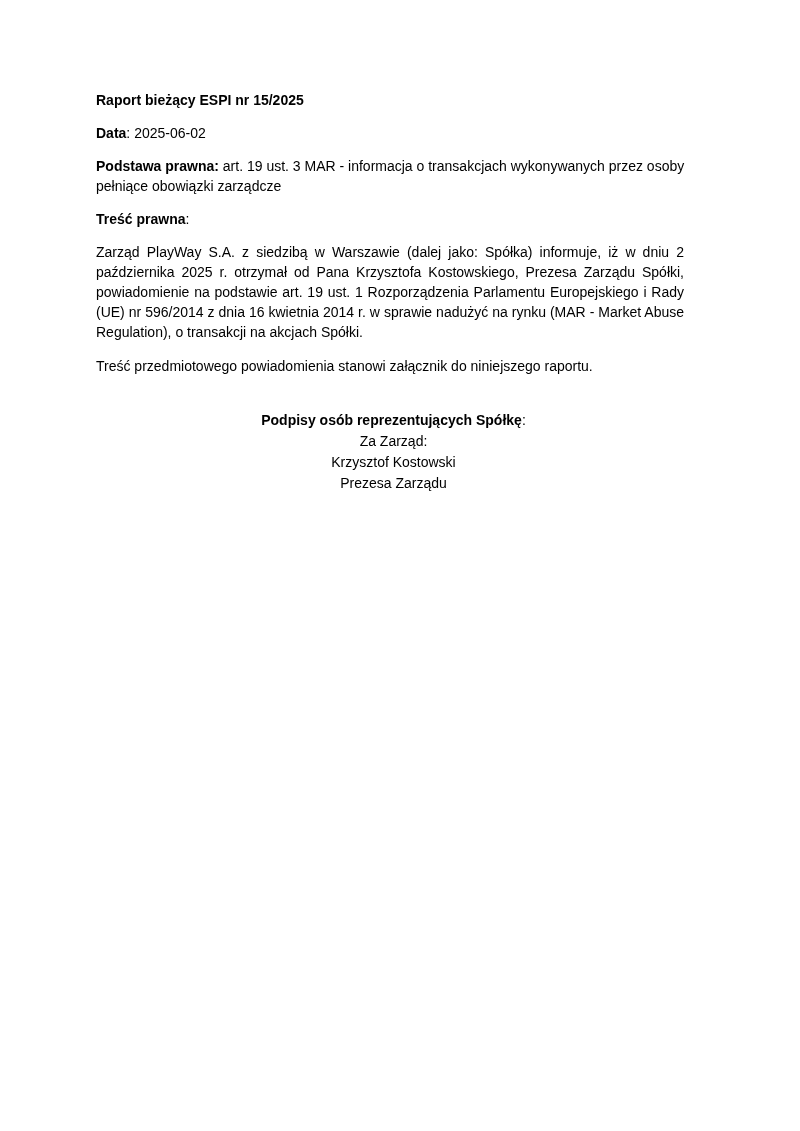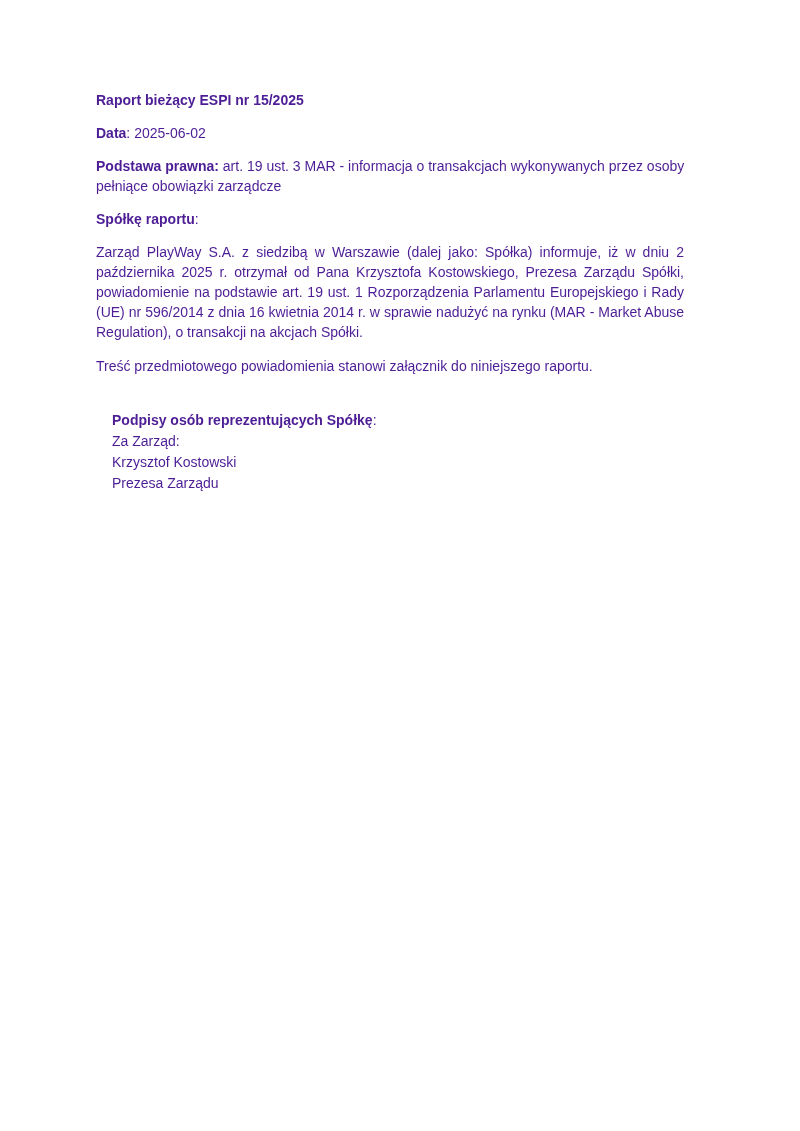--- a/index.html
+++ b/index.html
@@ -7,21 +7,21 @@
     padding: 0;
     background: #ffffff;
   }
   .page {
     position: relative;
     width: 786px;
     height: 1131px;
     background: #ffffff;
     overflow: hidden;
     font-family: "Liberation Sans", "DejaVu Sans", sans-serif;
-    color: #4c1d95;
+    color: #000000;
   }
   .doc-content {
     box-sizing: border-box;
     padding: 90px 95px 0 96px;
     font-size: 14px;
     line-height: 20px;
   }
   .para {
     margin: 0 0 13px 0;
   }
@@ -32,40 +32,41 @@
     font-weight: bold;
   }
   .body-par {
     text-align: justify;
     margin: 0 7px 14px 0;
   }
   .attachment {
     margin: 14px 0 34px 0;
   }
   .sig-block {
-    margin: 16px;
+    margin: 8px;
+    text-align: center;
   }
   .sig-line {
     line-height: 21px;
   }
 </style>
 </head>
 <body>
 
 <div class="page">
   <div class="doc-content">
 
     <p class="para title">Raport bieżący ESPI nr 15/2025</p>
 
     <p class="para"><span class="label-bold">Data</span><span>: 2025-06-02</span></p>
 
 
     <p class="para"><span class="label-bold">Podstawa prawna:</span><span> art. 19 ust. 3 MAR - informacja o transakcjach wykonywanych przez osoby pełniące obowiązki zarządcze</span></p>
 
-    <p class="para"><span class="label-bold">Spółkę raportu</span><span>:</span></p>
+    <p class="para"><span class="label-bold">Treść prawna</span><span>:</span></p>
 
     <p class="body-par">Zarząd PlayWay S.A. z siedzibą w Warszawie (dalej jako: Spółka) informuje, iż w dniu 2 października 2025 r. otrzymał od Pana Krzysztofa Kostowskiego, Prezesa Zarządu Spółki, powiadomienie na podstawie art. 19 ust. 1 Rozporządzenia Parlamentu Europejskiego i Rady (UE) nr 596/2014 z dnia 16 kwietnia 2014 r. w sprawie nadużyć na rynku (MAR - Market Abuse Regulation), o transakcji na akcjach Spółki.</p>
 
     <p class="attachment">Treść przedmiotowego powiadomienia stanowi załącznik do niniejszego raportu.</p>
 
     <div class="sig-block">
       <div class="sig-line"><span class="label-bold">Podpisy osób reprezentujących Spółkę</span><span>:</span></div>
       <div class="sig-line">Za Zarząd:</div>
       <div class="sig-line">Krzysztof Kostowski</div>
       <div class="sig-line">Prezesa Zarządu</div>

